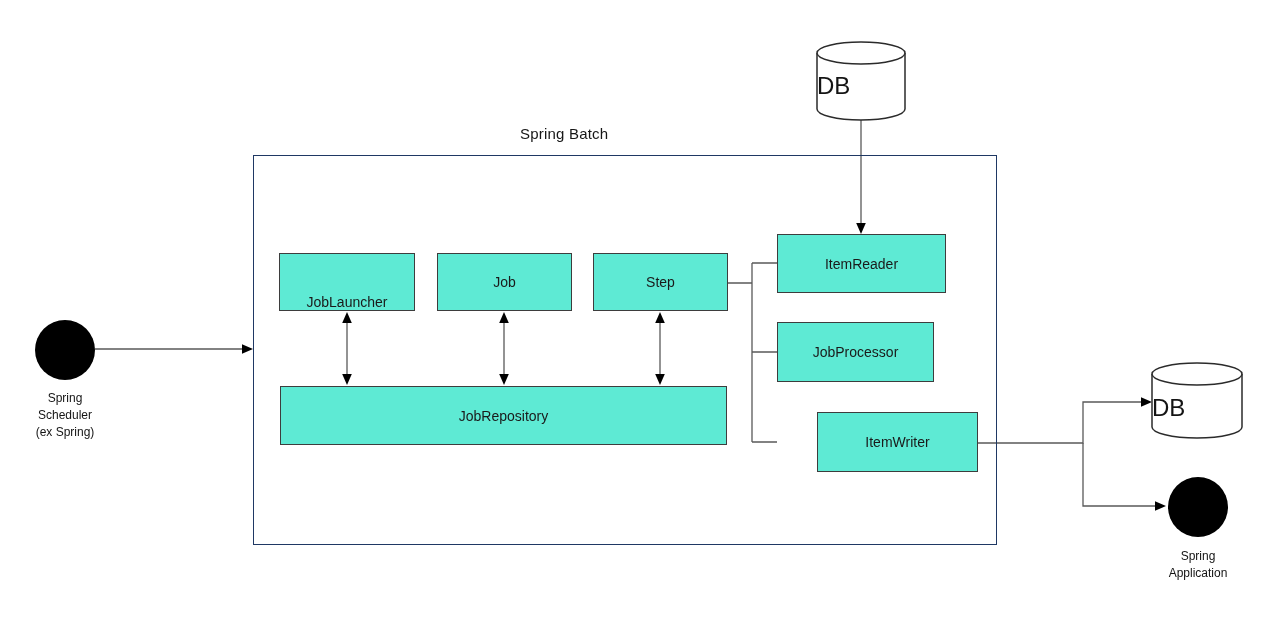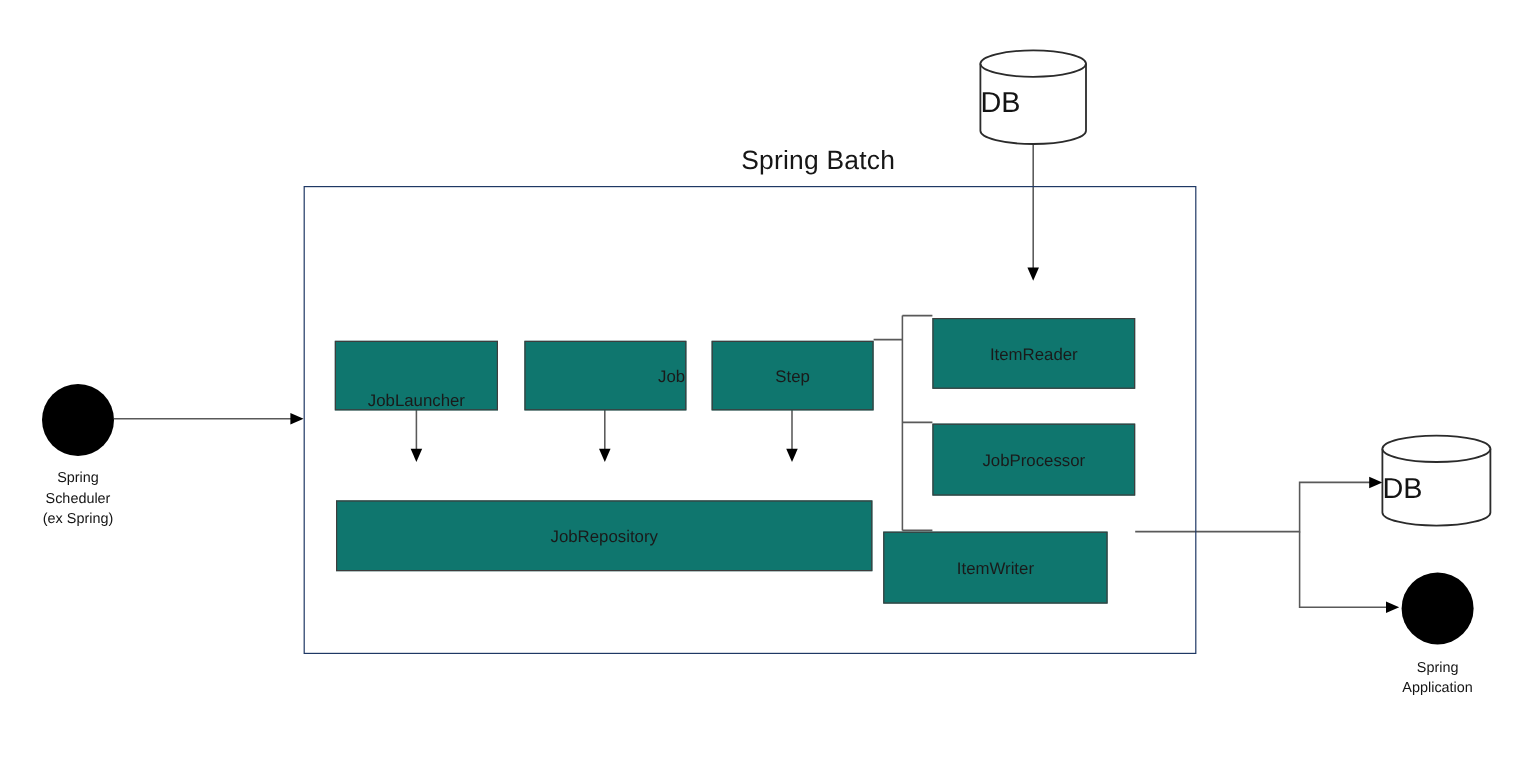--- a/index.html
+++ b/index.html
@@ -18,44 +18,43 @@
     width: 744px; height: 390px;
     border: 1.6px solid #1f3864;
     box-sizing: border-box;
     background: transparent;
   }
   .diagram-title {
     position: absolute;
     left: 520px; top: 118px;
     width: 226px; height: 32px;
     line-height: 32px;
-    text-align: right;
-    font-size: 22px;
+    text-align: left;
+    font-size: 15px;
     color: #161616;
     letter-spacing: 0.2px;
   }
   .node {
     position: absolute;
     box-sizing: border-box;
-    background: #0f766e;
+    background: #5eead4;
     border: 1.5px solid #3d3d3d;
     display: flex;
     align-items: center;
     justify-content: center;
     font-size: 14px;
     color: #1a1a1a;
-    margin-top: 31px;
   }
   .node-job-launcher  { left: 279px; top: 253px; width: 136px; height: 58px; align-items: flex-end; }
-  .node-job           { left: 437px; top: 253px; width: 135px; height: 58px; justify-content: flex-end; }
+  .node-job           { left: 437px; top: 253px; width: 135px; height: 58px; }
   .node-step          { left: 593px; top: 253px; width: 135px; height: 58px; align-items: center; }
   .node-job-repository{ left: 280px; top: 386px; width: 447px; height: 59px; }
   .node-item-reader   { left: 777px; top: 234px; width: 169px; height: 59px; }
-  .node-job-processor { left: 777px; top: 322px; width: 169px; height: 60px; }
-  .node-item-writer   { left: 736px; top: 412px; width: 187px; height: 60px; }
+  .node-job-processor { left: 777px; top: 322px; width: 157px; height: 60px; }
+  .node-item-writer   { left: 817px; top: 412px; width: 161px; height: 60px; }
   .db-label {
     position: absolute;
     text-align: left;
     font-size: 24px;
     color: #141414;
   }
   .db-label-top   { left: 817px; top: 72px;  width: 88px; }
   .db-label-right { left: 1152px; top: 394px; width: 90px; }
   .actor-label {
     position: absolute;

